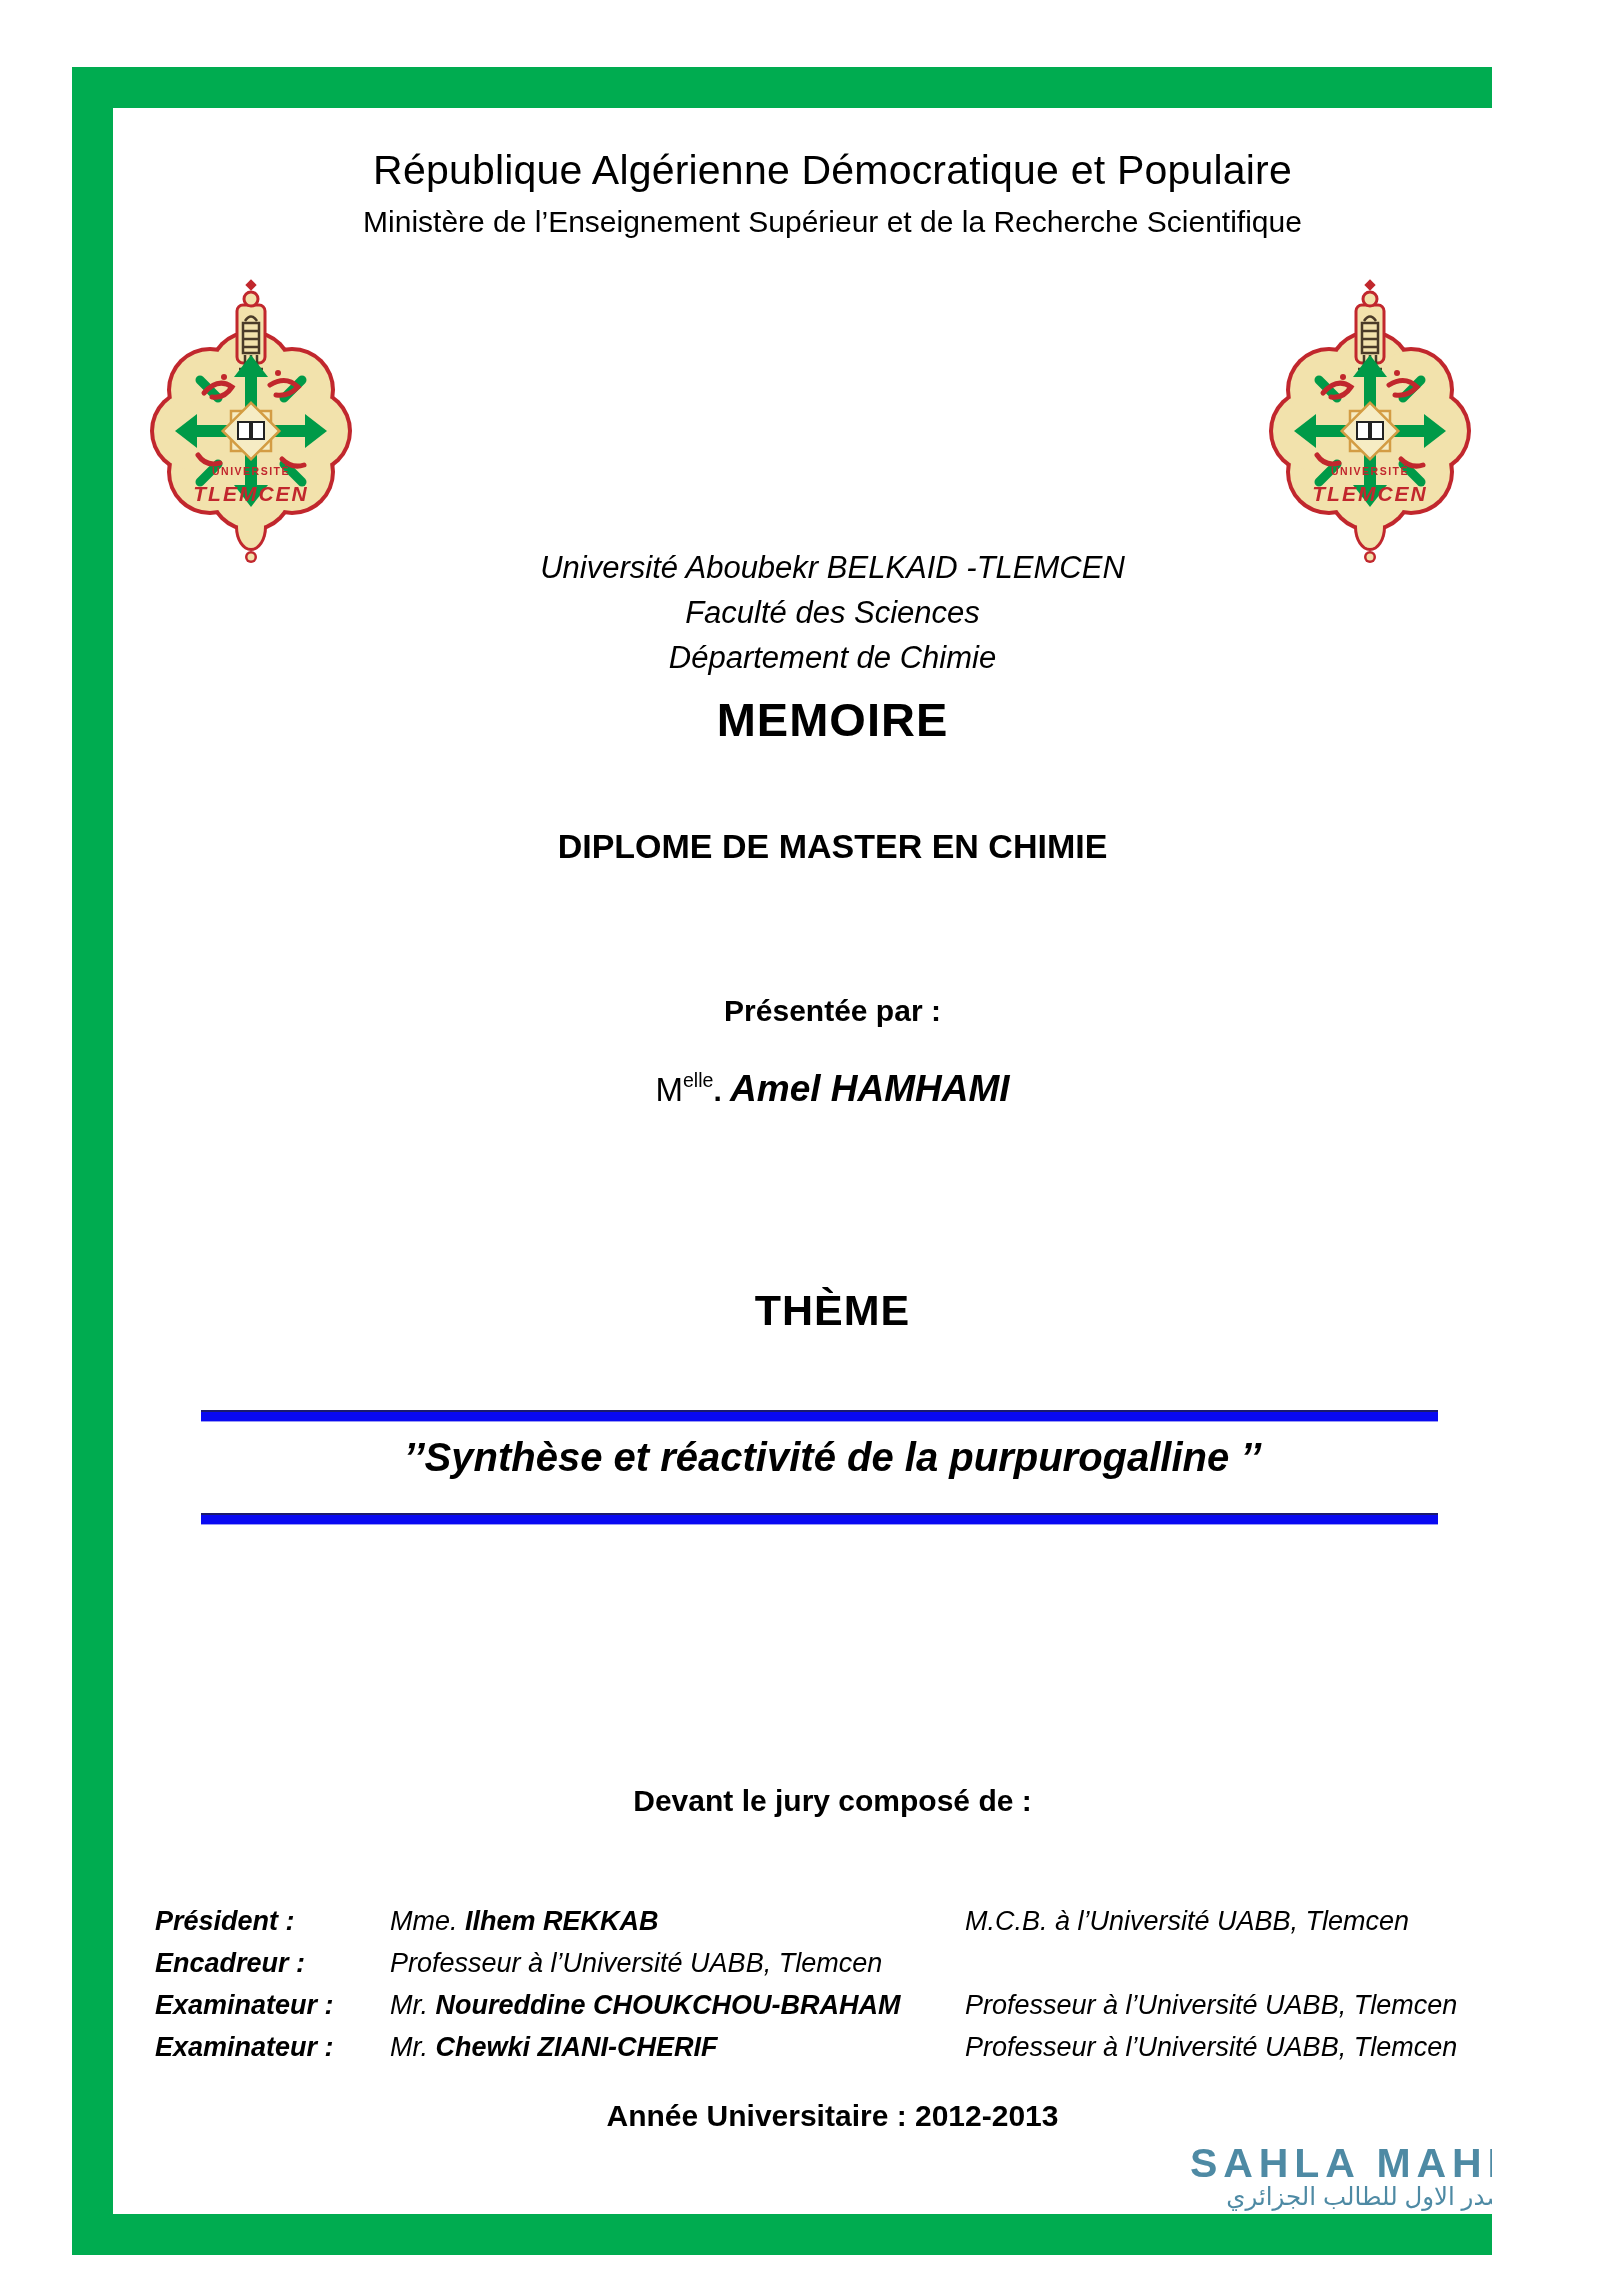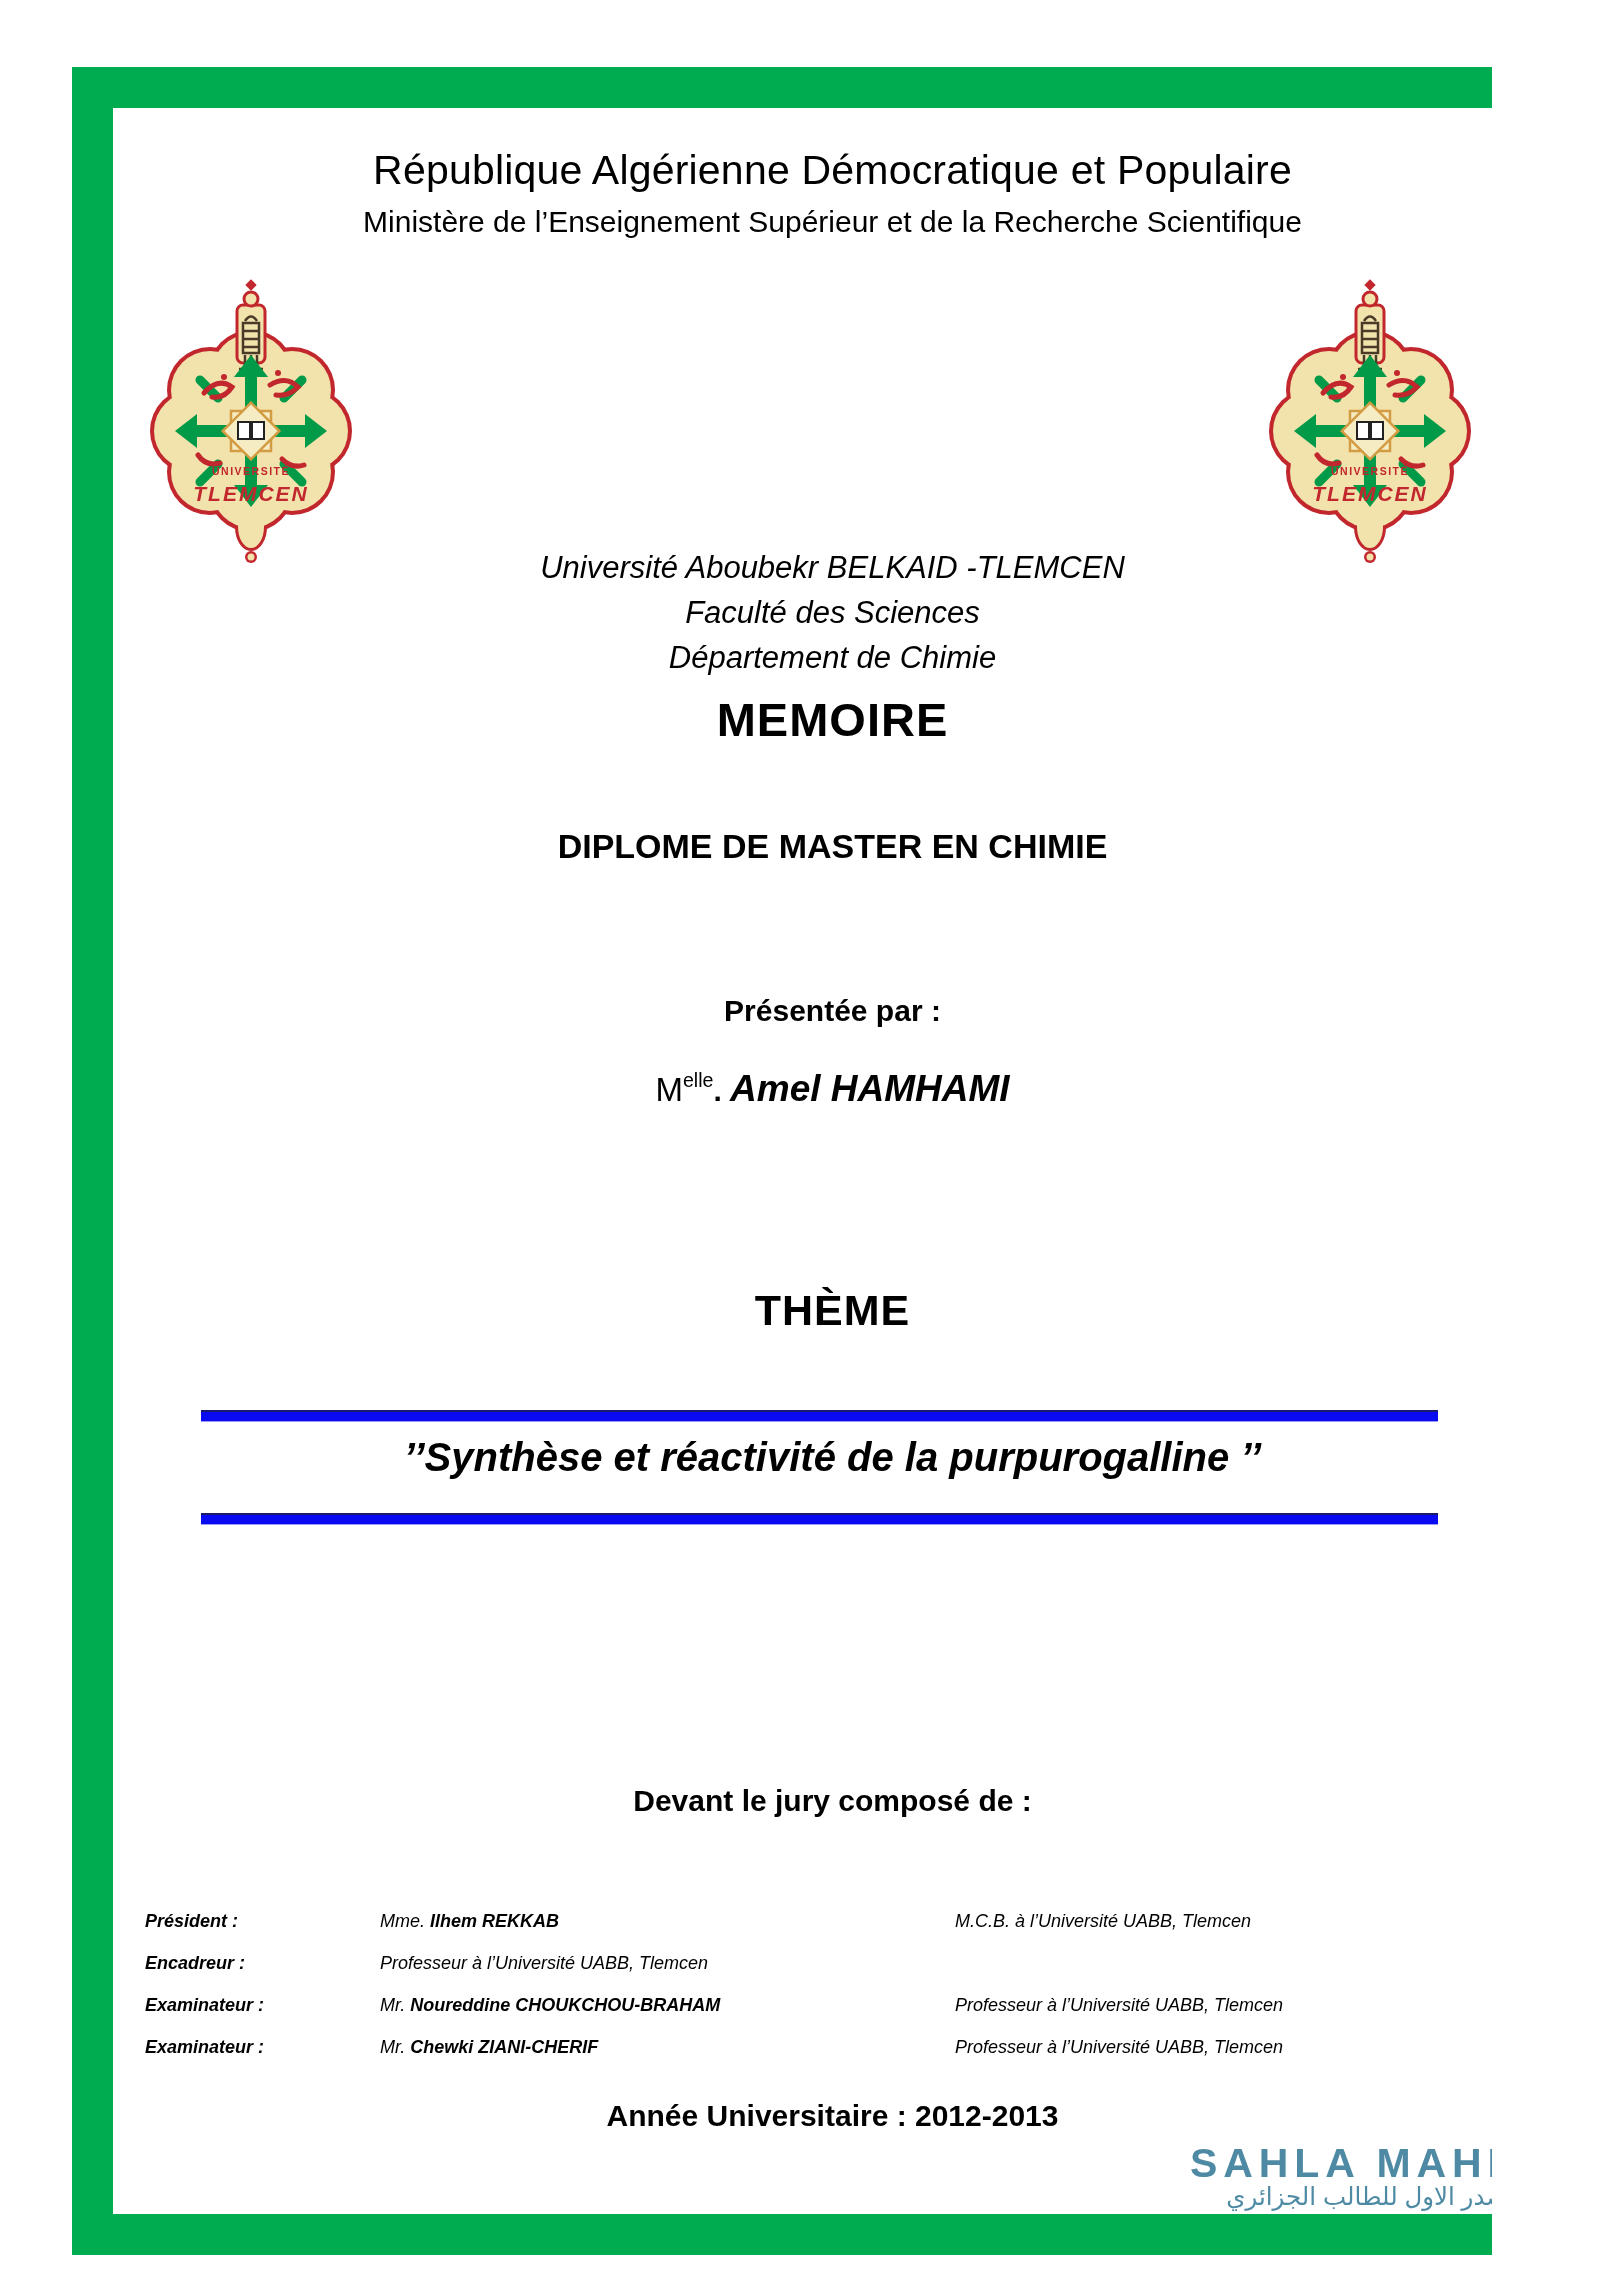--- a/index.html
+++ b/index.html
@@ -31,21 +31,21 @@
   .blue-line{
     position:absolute;left:201px;width:1237px;height:8.8px;
     background:var(--line-blue,#0909F2);
     border-top:2.9px solid #1b1b6e;border-bottom:1px solid #9a9af5;
   }
   .line1{top:1410px;}
   .line2{top:1513px;}
   .theme-title{top:1435px;font-size:40px;font-weight:bold;font-style:italic;}
   .soutenu{top:1666px;font-size:30px;font-weight:bold;}
   .devant{top:1784px;font-size:30px;font-weight:bold;}
-  .jury{position:absolute;left:145px;top:1900px;width:1364px;font-size:18px;}
+  .jury{position:absolute;left:155px;top:1900px;width:1364px;font-size:27px;}
   .jury-row{display:grid;grid-template-columns:235px 575px 1fr;line-height:42px;}
   .jury-role{font-weight:bold;font-style:italic;}
   .jury-civ{font-style:italic;}
   .jury-name{font-weight:bold;font-style:italic;}
   .jury-affil{font-style:italic;}
   .annee{top:2099px;font-size:30px;font-weight:bold;}
   .wm-bg{position:absolute;left:1513px;top:2135px;width:49px;height:49px;background:#fff;}
   .wm-brand{
     position:absolute;left:1166px;top:2140px;width:388px;text-align:right;white-space:nowrap;
     font-size:41px;font-weight:bold;letter-spacing:5.9px;color:var(--watermark-teal,#4E8AA4);

